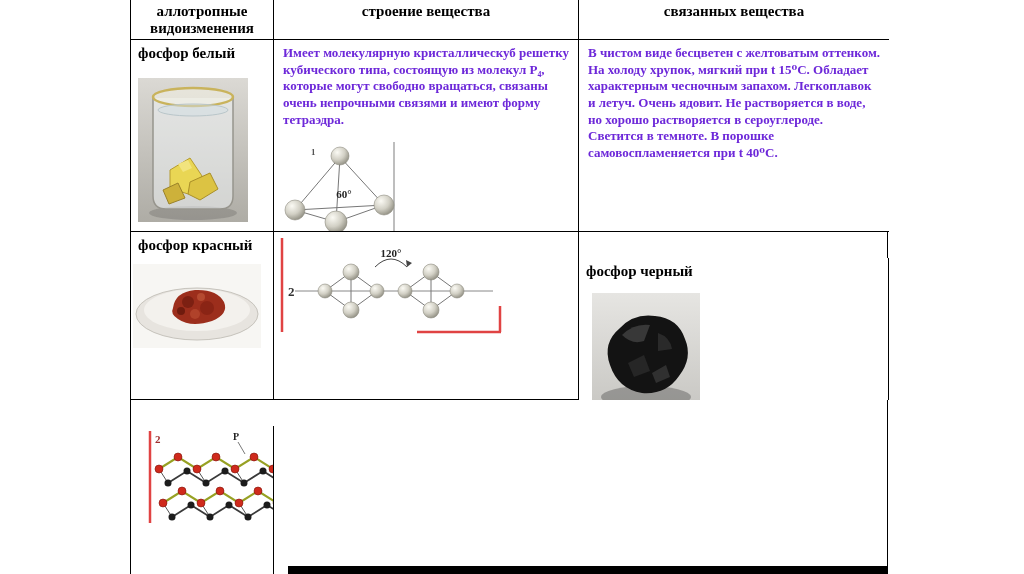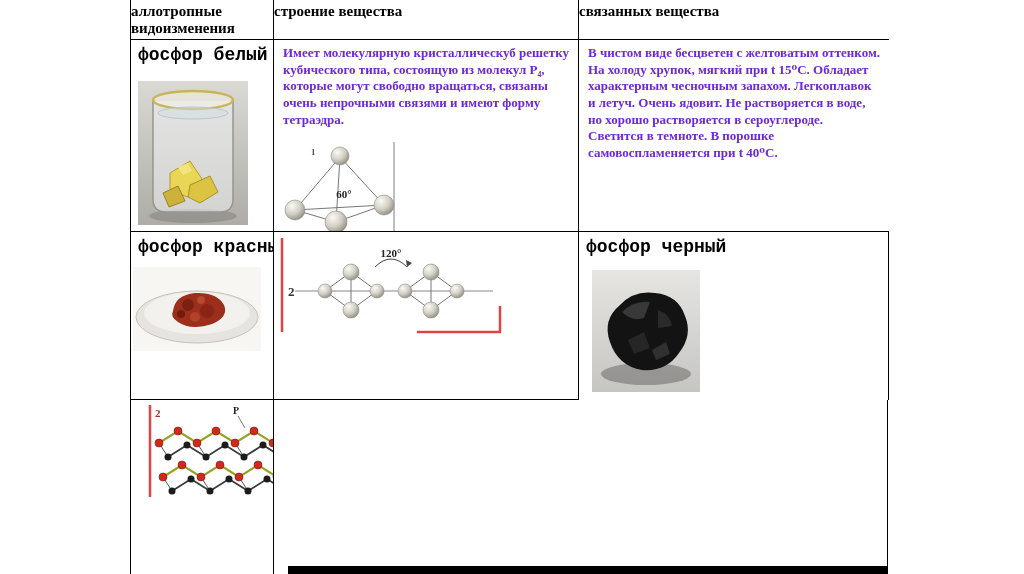--- a/index.html
+++ b/index.html
@@ -9,23 +9,23 @@
   .ptable {
     position:absolute; left:130px; top:0; width:758px; height:574px;
     display:grid;
     grid-template-columns:143px 305px 310px;
     grid-template-rows:40px 192px 168px 174px;
     border-left:1.5px solid #000; border-right:1.5px solid #000;
     background:#fff;
   }
   .cell { border-bottom:1.5px solid #000; overflow:hidden; position:relative; background:#fff; }
   .cell.c1,.cell.c2 { border-right:1.5px solid #000; }
-  .cell.lastrow { border-bottom:none; }
-  .hcell { font-weight:bold; font-size:15px; text-align:left; padding-top:3px; line-height:1.15; }
-  .rowname { font-weight:bold; font-size:18px; padding:5px 4px 0 7px; white-space:nowrap;font-family:Liberation Mono, monospace; }
+  .cell.lastrow { border-bottom:none;margin-top:26px; }
+  .hcell { font-weight:bold; font-size:15px; text-align:center; padding-top:3px; line-height:1.15; }
+  .rowname { font-weight:bold; font-size:15px; padding:5px 4px 0 7px; white-space:nowrap; }
   .btext { font-weight:bold; font-size:13px; line-height:1.28; padding:5px 8px 0 9px; color:#6d28d9; }
   .photo, .diagram { display:block; }
   .photo.beaker { margin:16px 0 0 7px; }
   .photo.dish   { margin:10px 0 0 2px; }
   .photo.lump   { margin:13px 0 0 13px; }
   .diagram.tetra   { margin:14px 0 0 8px; }
   .diagram.chain   { margin:4px 0 0 5px; }
   .diagram.lattice { margin:3px 0 0 16px; }
   .bottom-bar { position:absolute; left:288px; top:566px; width:600px; height:8px; background:#000; }
   svg text { font-family:"Liberation Serif","DejaVu Serif",serif; font-weight:bold; }

